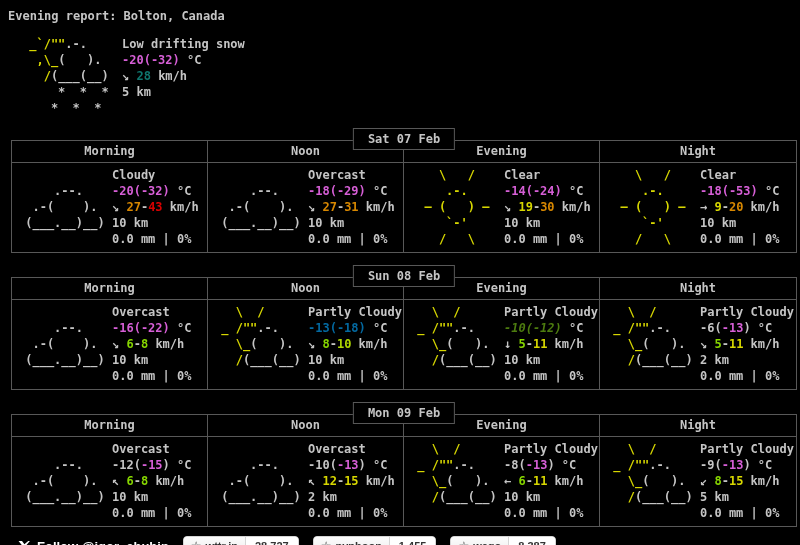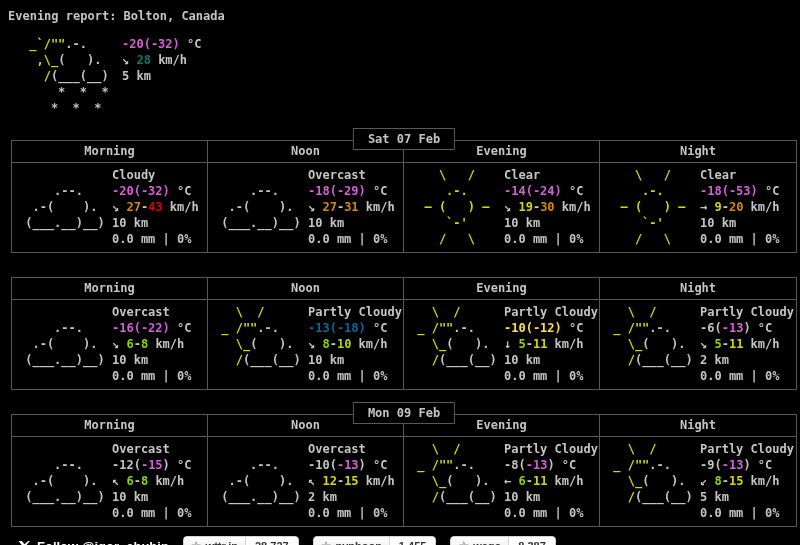--- a/index.html
+++ b/index.html
@@ -45,20 +45,21 @@
 </style>
 </head>
 <body>
 
 <div class="report">
   <div class="line">Evening report: Bolton, Canada</div>
 
   <div class="current">
     <div class="art"><div class="aline"><span style="color: rgb(215, 215, 0);"> _`/""</span><span style="color: rgb(197, 197, 197);">.-.</span></div><div class="aline"><span style="color: rgb(215, 215, 0);">  ,\_</span><span style="color: rgb(197, 197, 197);">(   ).</span></div><div class="aline"><span style="color: rgb(215, 215, 0);">   /</span><span style="color: rgb(197, 197, 197);">(___(__)</span></div><div class="aline"><span style="color: rgb(197, 197, 197);">     *  *  *</span></div><div class="aline"><span style="color: rgb(197, 197, 197);">    *  *  *</span></div></div>
     <div class="info">
+      <div class="line">Low drifting snow</div>
       <div class="line"><span style="color: rgb(215, 95, 215);">-20(-32)</span><span style="color: rgb(197, 197, 197);"> °C</span></div>
       <div class="line"><span style="color: rgb(197, 197, 197);">↘ </span><span style="color: #0f766e;">28</span><span style="color: rgb(197, 197, 197);"> km/h</span></div>
       <div class="line">5 km</div>
     </div>
   </div>
 
   <div class="day-table">
     <div class="date-box">Sat 07 Feb</div>
     <div class="thead">
       <div class="th">Morning</div>
@@ -104,20 +105,21 @@
           <div class="line"><span style="color: rgb(215, 95, 215);">-18(-53)</span><span style="color: rgb(197, 197, 197);"> °C</span></div>
           <div class="line"><span style="color: rgb(197, 197, 197);">→ </span><span style="color: rgb(215, 215, 0);">9</span><span style="color: rgb(197, 197, 197);">-</span><span style="color: rgb(215, 135, 0);">20</span><span style="color: rgb(197, 197, 197);"> km/h</span></div>
           <div class="line">10 km</div>
           <div class="line">0.0 mm | 0%</div>
         </div>
       </div>
     </div>
   </div>
 
   <div class="day-table">
+    <div class="date-box">Sun 08 Feb</div>
     <div class="thead">
       <div class="th">Morning</div>
       <div class="th">Noon</div>
       <div class="th">Evening</div>
       <div class="th">Night</div>
     </div>
     <div class="tbody">
       <div class="cell">
         <div class="art"><div class="aline"><span style="color: rgb(197, 197, 197);"> </span></div><div class="aline"><span style="color: rgb(197, 197, 197);">     .--.</span></div><div class="aline"><span style="color: rgb(197, 197, 197);">  .-(    ).</span></div><div class="aline"><span style="color: rgb(197, 197, 197);"> (___.__)__)</span></div></div>
         <div class="info">
@@ -135,21 +137,21 @@
           <div class="line"><span style="color: #0369a1;">-13(-18)</span><span style="color: rgb(197, 197, 197);"> °C</span></div>
           <div class="line"><span style="color: rgb(197, 197, 197);">↘ </span><span style="color: rgb(135, 215, 0);">8</span><span style="color: rgb(197, 197, 197);">-</span><span style="color: rgb(175, 215, 0);">10</span><span style="color: rgb(197, 197, 197);"> km/h</span></div>
           <div class="line">10 km</div>
           <div class="line">0.0 mm | 0%</div>
         </div>
       </div>
       <div class="cell">
         <div class="art"><div class="aline"><span style="color: rgb(215, 215, 0);">   \  /</span></div><div class="aline"><span style="color: rgb(215, 215, 0);"> _ /""</span><span style="color: rgb(197, 197, 197);">.-.</span></div><div class="aline"><span style="color: rgb(215, 215, 0);">   \_</span><span style="color: rgb(197, 197, 197);">(   ).</span></div><div class="aline"><span style="color: rgb(215, 215, 0);">   /</span><span style="color: rgb(197, 197, 197);">(___(__)</span></div></div>
         <div class="info">
           <div class="line">Partly Cloudy</div>
-          <div class="line"><span style="color: #fde047;">-10(-12)</span><span style="color: rgb(197, 197, 197);"> °C</span></div>
+          <div class="line"><span style="color: #4d7c0f; font-style: italic;">-10(-12)</span><span style="color: rgb(197, 197, 197);"> °C</span></div>
           <div class="line"><span style="color: rgb(197, 197, 197);">↓ </span><span style="color: rgb(135, 215, 0);">5</span><span style="color: rgb(197, 197, 197);">-</span><span style="color: rgb(215, 215, 0);">11</span><span style="color: rgb(197, 197, 197);"> km/h</span></div>
           <div class="line">10 km</div>
           <div class="line">0.0 mm | 0%</div>
         </div>
       </div>
       <div class="cell">
         <div class="art"><div class="aline"><span style="color: rgb(215, 215, 0);">   \  /</span></div><div class="aline"><span style="color: rgb(215, 215, 0);"> _ /""</span><span style="color: rgb(197, 197, 197);">.-.</span></div><div class="aline"><span style="color: rgb(215, 215, 0);">   \_</span><span style="color: rgb(197, 197, 197);">(   ).</span></div><div class="aline"><span style="color: rgb(215, 215, 0);">   /</span><span style="color: rgb(197, 197, 197);">(___(__)</span></div></div>
         <div class="info">
           <div class="line">Partly Cloudy</div>
           <div class="line"><span style="color: rgb(197, 197, 197);">-6(</span><span style="color: rgb(215, 95, 215);">-13</span><span style="color: rgb(197, 197, 197);">)</span><span style="color: rgb(197, 197, 197);"> °C</span></div>

